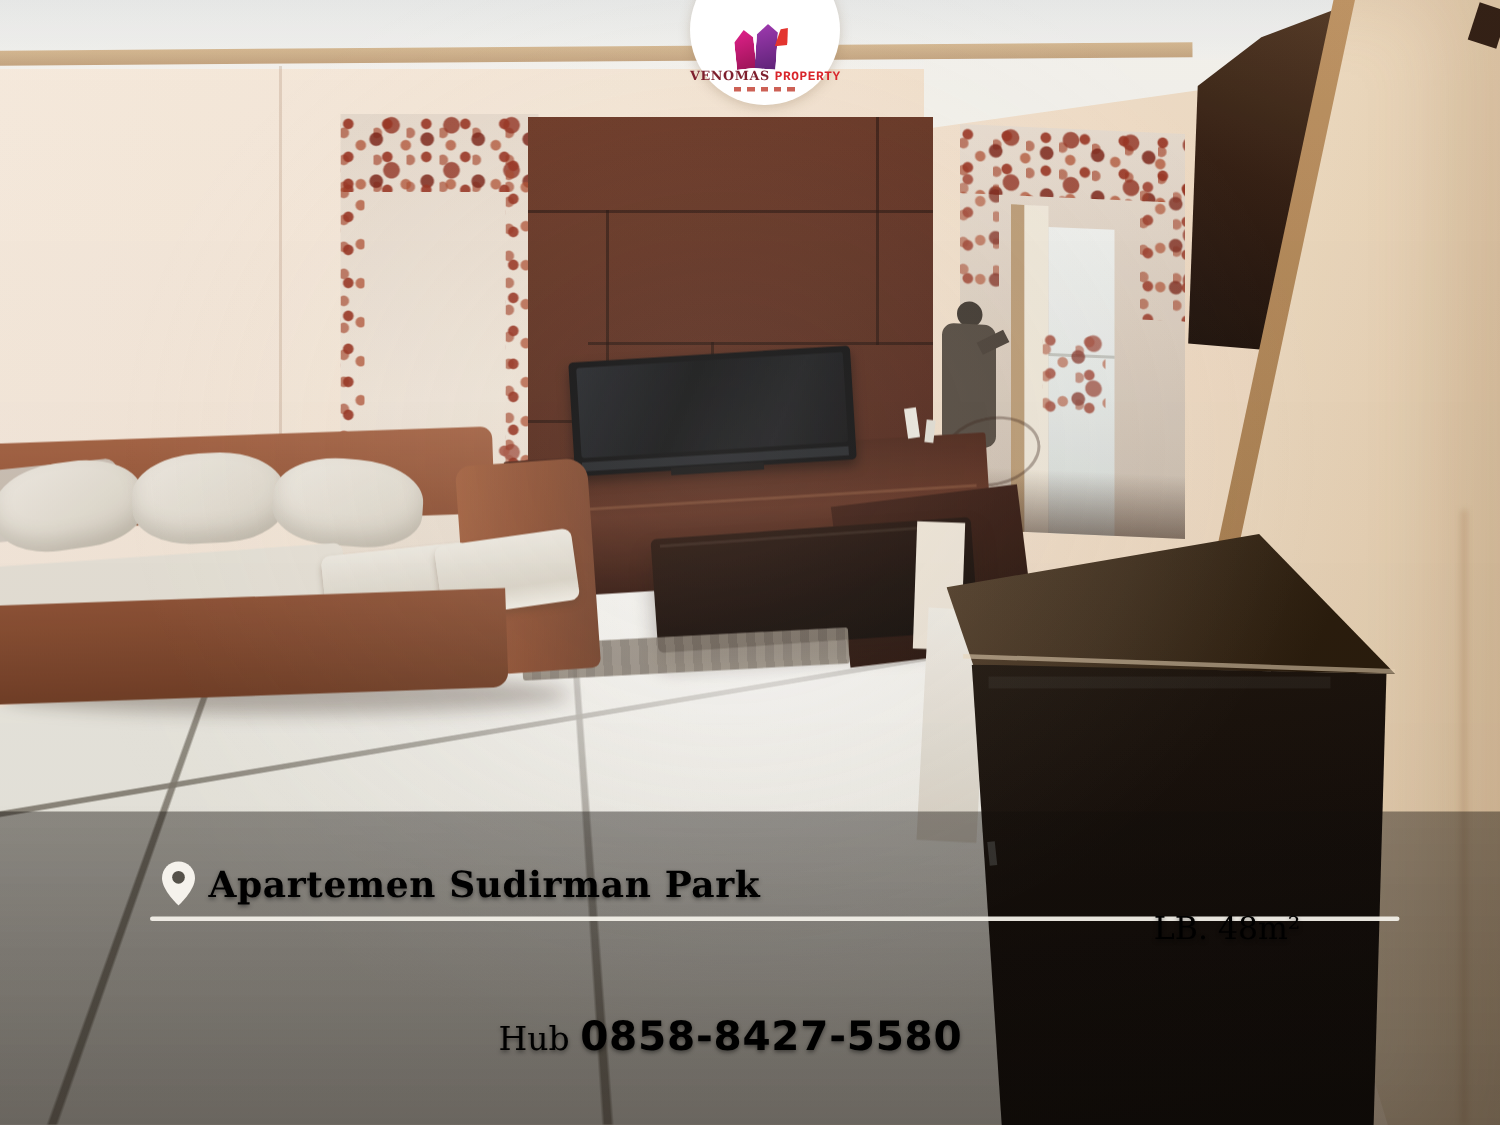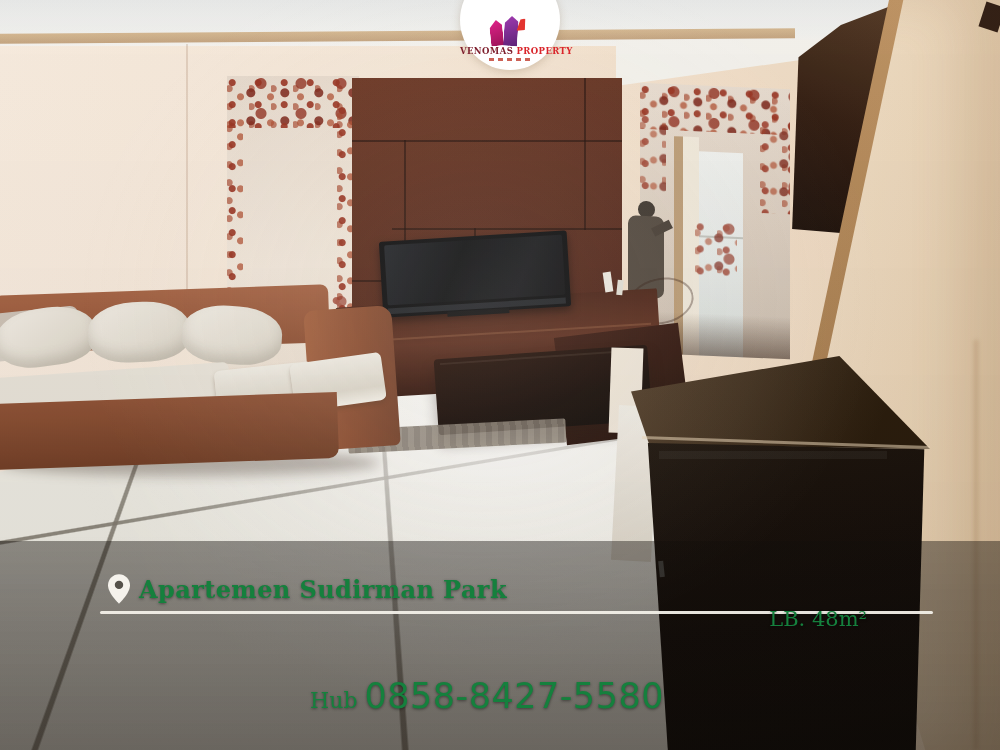--- a/index.html
+++ b/index.html
@@ -178,51 +178,51 @@
 
   
   .photo-tint{left:0;top:0;width:1000px;height:750px;z-index:7;pointer-events:none;
     background:
       radial-gradient(ellipse at 48% 40%, rgba(255,250,240,.10), rgba(255,250,240,0) 55%),
       linear-gradient(rgba(230,210,190,.05), rgba(60,40,25,.08));}
   .overlay-band{left:0;top:541px;width:1000px;height:209px;z-index:8;
     background:linear-gradient(rgba(18,14,10,.42),rgba(18,14,10,.5));}
 
   
-  .cap{color:#15803d;z-index:9;text-shadow:0 1px 3px rgba(0,0,0,.45);}
+  .cap{color:#000000;z-index:9;text-shadow:0 1px 3px rgba(0,0,0,.45);}
   .caption-location{left:108px;top:574px;display:flex;align-items:center;gap:9px;
     font-size:24px;font-weight:bold;letter-spacing:.4px;}
   .caption-price{right:113px;top:577px;font-size:24px;font-weight:bold;letter-spacing:.4px;}
   .divider{left:100px;top:611px;width:833px;height:3px;background:#f2efe8;z-index:9;
     border-radius:2px;opacity:.95;}
   .caption-bedroom{left:112px;top:630px;font-size:22px;}
   .caption-area{right:133px;top:607px;font-size:21px;}
   .caption-phone{left:0;top:676px;width:974px;text-align:center;font-size:22px;}
-  .phone-number{font-family:"DejaVu Sans","Liberation Sans",sans-serif;font-weight:400;
-    font-size:35px;letter-spacing:.5px;}
+  .phone-number{font-family:"DejaVu Sans","Liberation Sans",sans-serif;font-weight:700;
+    font-size:27px;letter-spacing:.5px;}
   .pin-icon{width:22px;height:30px;flex:0 0 auto;}
 
   
   .logo-badge{left:460px;top:-30px;width:100px;height:100px;border-radius:50%;
     background:#fff;z-index:10;box-shadow:0 2px 8px rgba(120,90,60,.25);}
   .logo-icon{left:28px;top:46px;width:44px;height:30px;}
   .tower{position:absolute;}
   .tower1{left:2px;top:4px;width:13px;height:26px;
     clip-path:polygon(0 100%,0 30%,55% 0,100% 22%,100% 100%);
     background:linear-gradient(165deg,#e0218a,#9c1458);transform:rotate(-6deg);}
   .tower2{left:16px;top:0;width:14px;height:30px;
     clip-path:polygon(0 100%,0 25%,50% 0,100% 18%,100% 100%);
     background:linear-gradient(160deg,#a03ab0,#5e2378);transform:rotate(4deg);}
   .tower3{left:30px;top:2px;width:8px;height:14px;
     clip-path:polygon(0 100%,15% 15%,70% 0,100% 80%);
     background:#e3342f;transform:rotate(14deg);}
   .logo-name{left:0;top:76px;width:100%;text-align:center;font-size:8.5px;font-weight:bold;
     letter-spacing:.4px;white-space:nowrap;}
   .logo-name .p1{color:#7e1f2d;}
-  .logo-name .p2{color:#d9252b;}
+  .logo-name .p2{color:#d9252b;font-family:Liberation Mono, monospace;}
   .logo-tagline{left:29px;top:88px;width:42px;height:3px;opacity:.8;
     background:repeating-linear-gradient(90deg,#c0392b 0 5px,transparent 5px 9px);}
 </style>
 </head>
 <body>
 
 <div class="stage">
 
   <div class="abs wall-base"></div>
   <div class="abs ceiling"></div>

